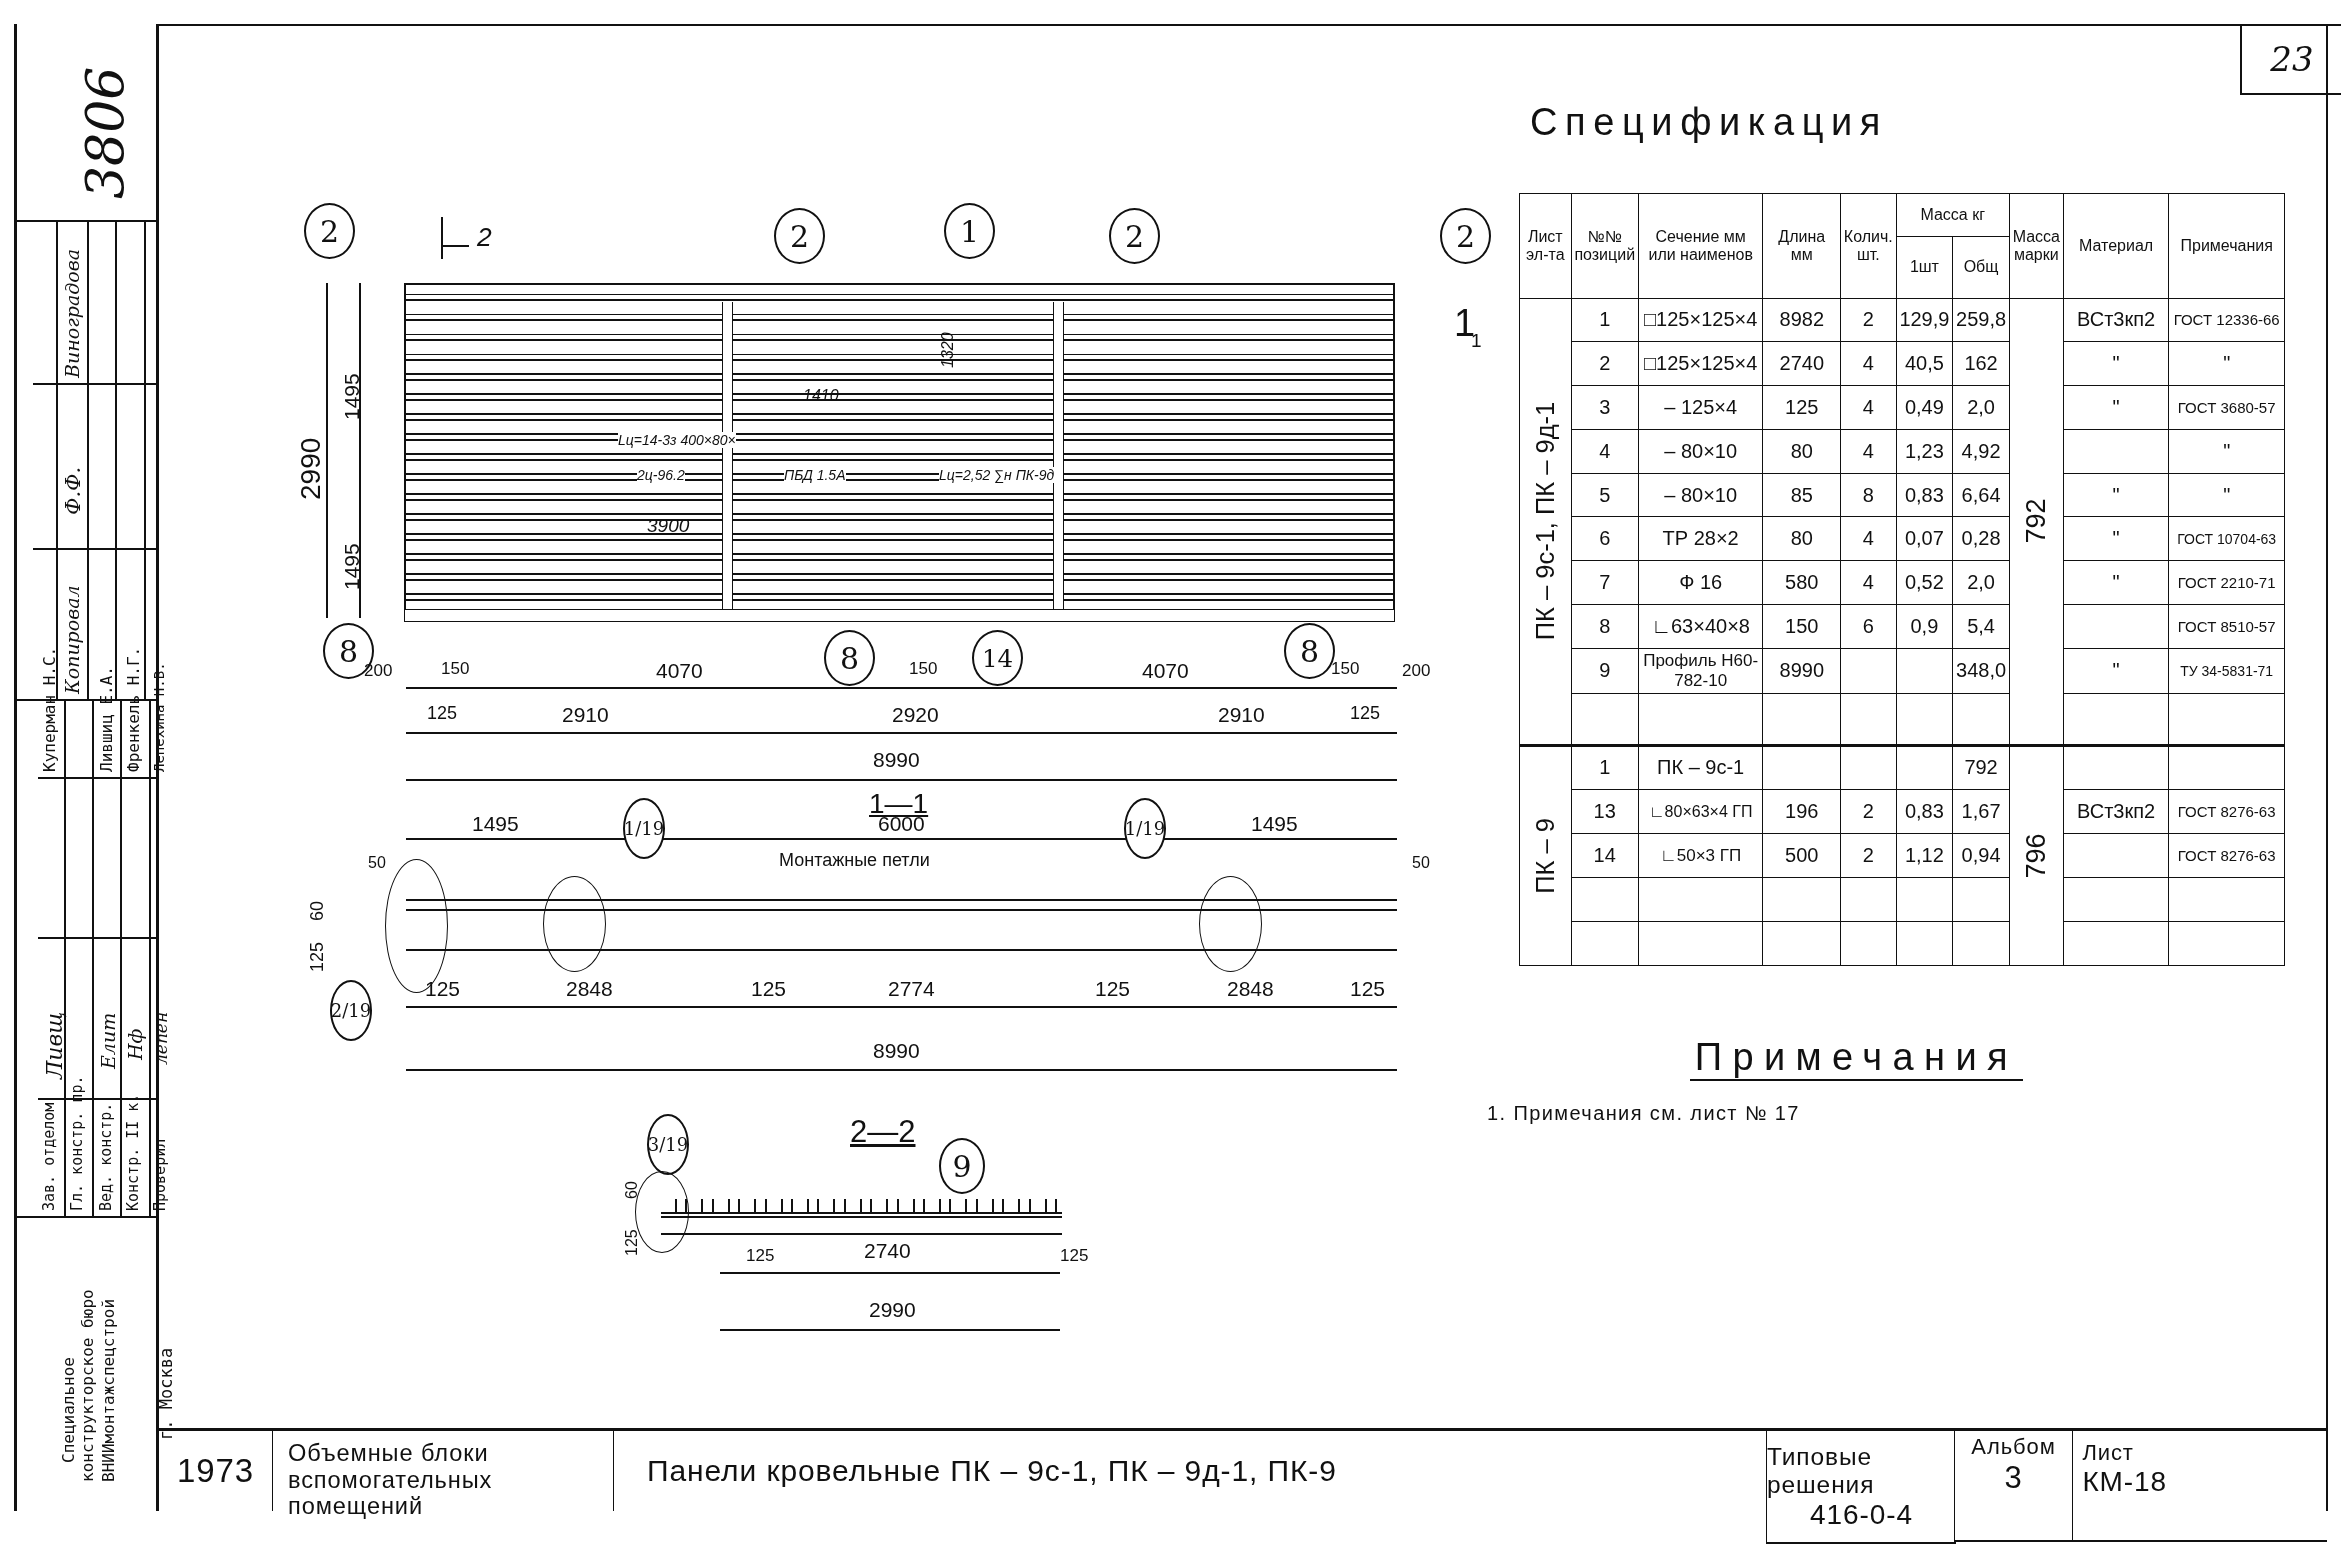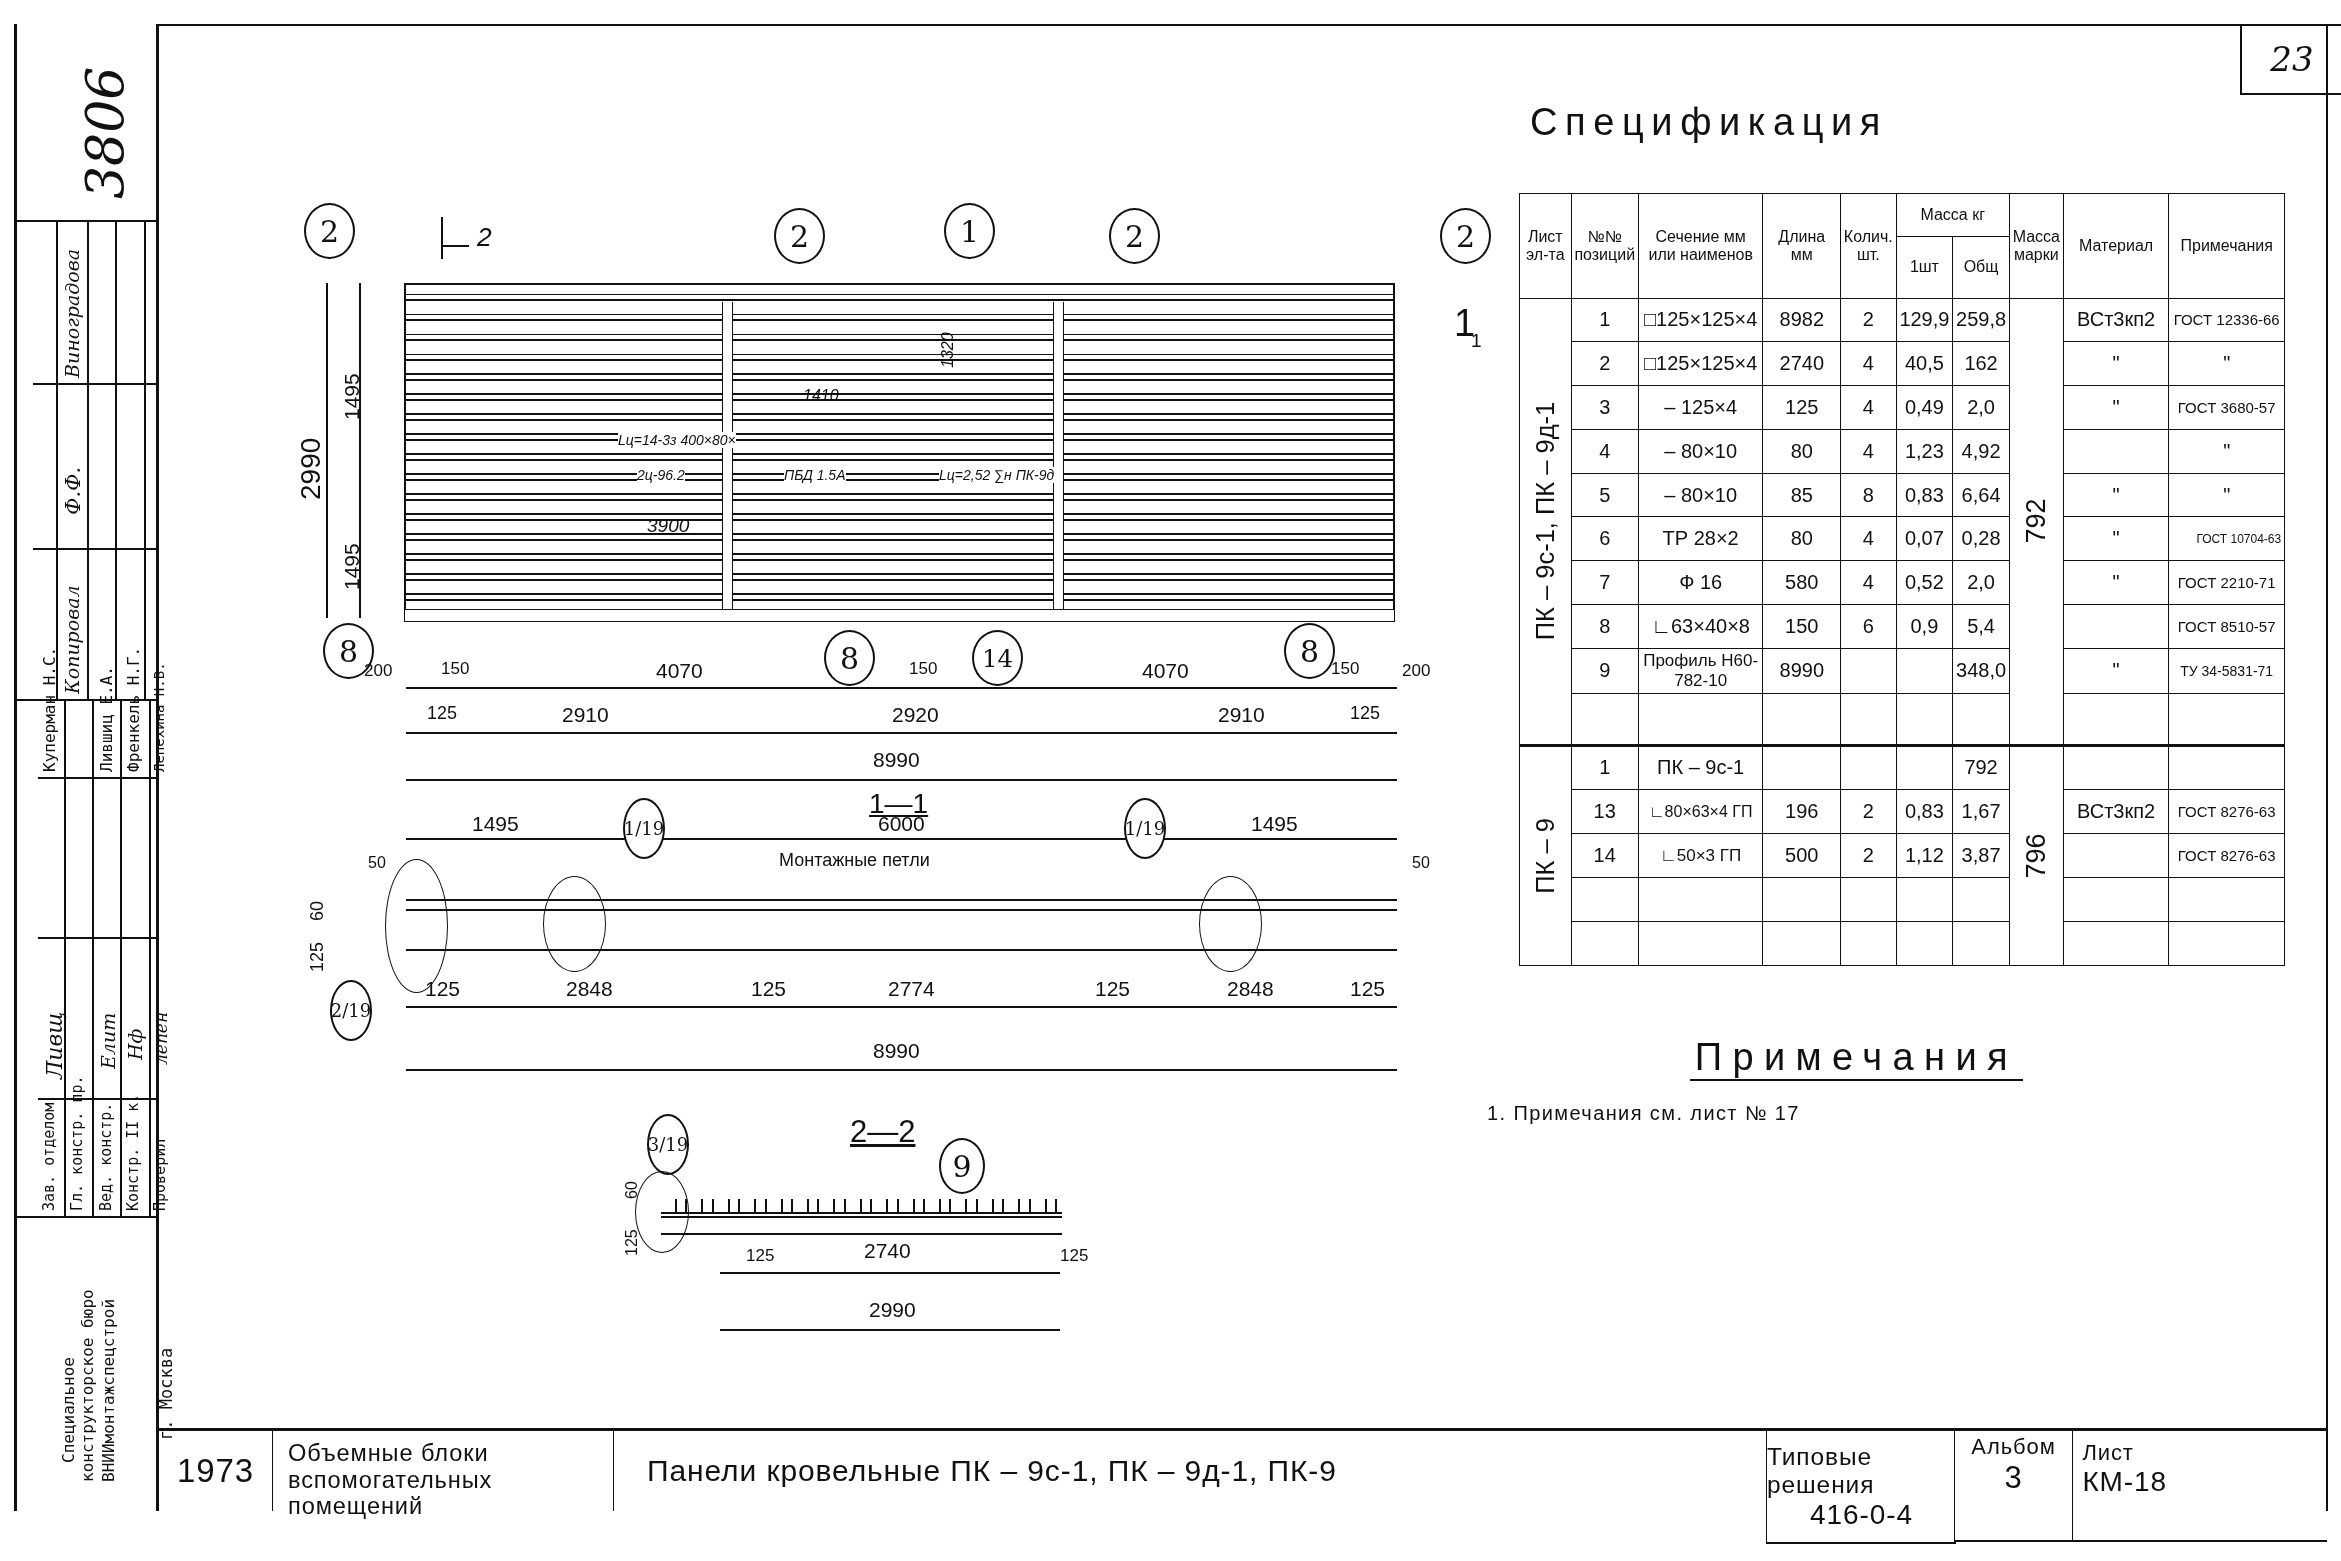--- a/index.html
+++ b/index.html
@@ -323,21 +323,21 @@
       <td>"</td>
     </tr>
     <tr>
       <td>6</td>
       <td>ТР 28×2</td>
       <td>80</td>
       <td>4</td>
       <td>0,07</td>
       <td>0,28</td>
       <td>"</td>
-      <td style="font-size:12px;text-align:right;">ГОСТ 10704-63</td>
+      <td style="font-size:14px;">ГОСТ 10704-63</td>
     </tr>
     <tr>
       <td>7</td>
       <td>Ф 16</td>
       <td>580</td>
       <td>4</td>
       <td>0,52</td>
       <td>2,0</td>
       <td>"</td>
       <td style="font-size:15px;">ГОСТ 2210-71</td>
@@ -398,21 +398,21 @@
       <td>1,67</td>
       <td>ВСт3кп2</td>
       <td style="font-size:15px;">ГОСТ 8276-63</td>
     </tr>
     <tr>
       <td>14</td>
       <td style="font-size:17px;">∟50×3 ГП</td>
       <td>500</td>
       <td>2</td>
       <td>1,12</td>
-      <td>3,87</td>
+      <td>0,94</td>
       <td></td>
       <td style="font-size:15px;">ГОСТ 8276-63</td>
     </tr>
     <tr>
       <td></td>
       <td></td>
       <td></td>
       <td></td>
       <td></td>
       <td></td>

